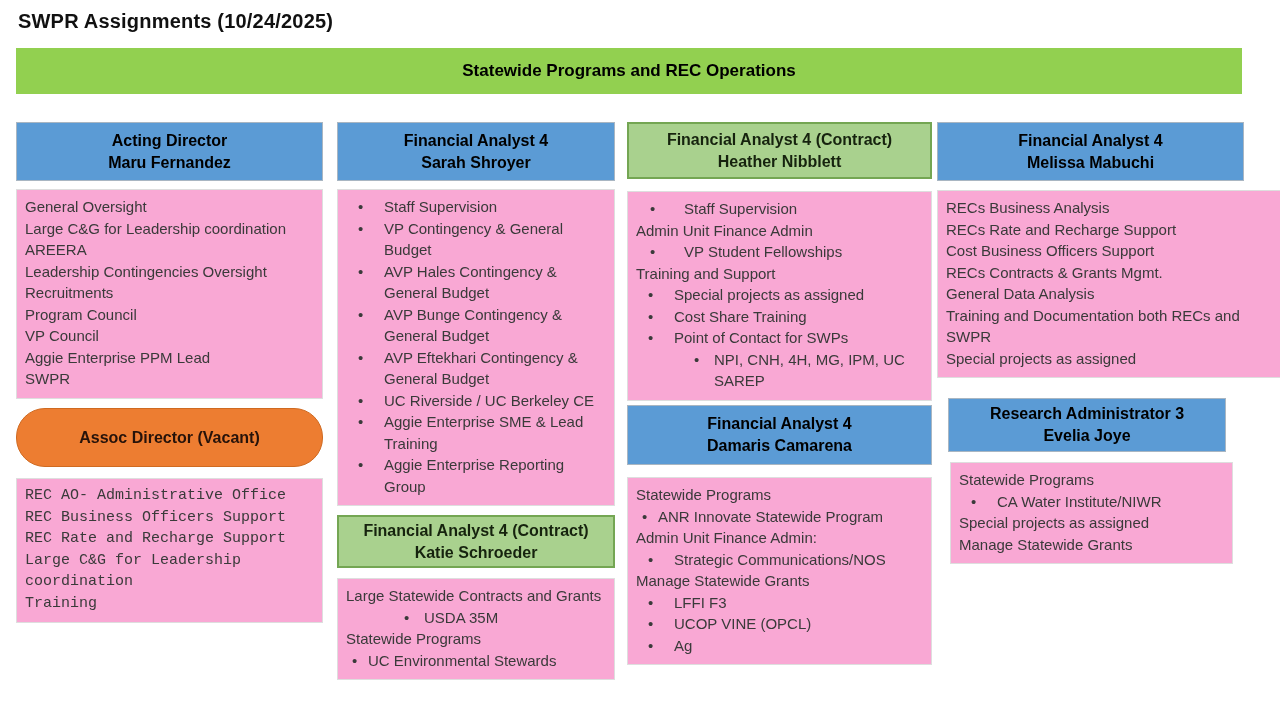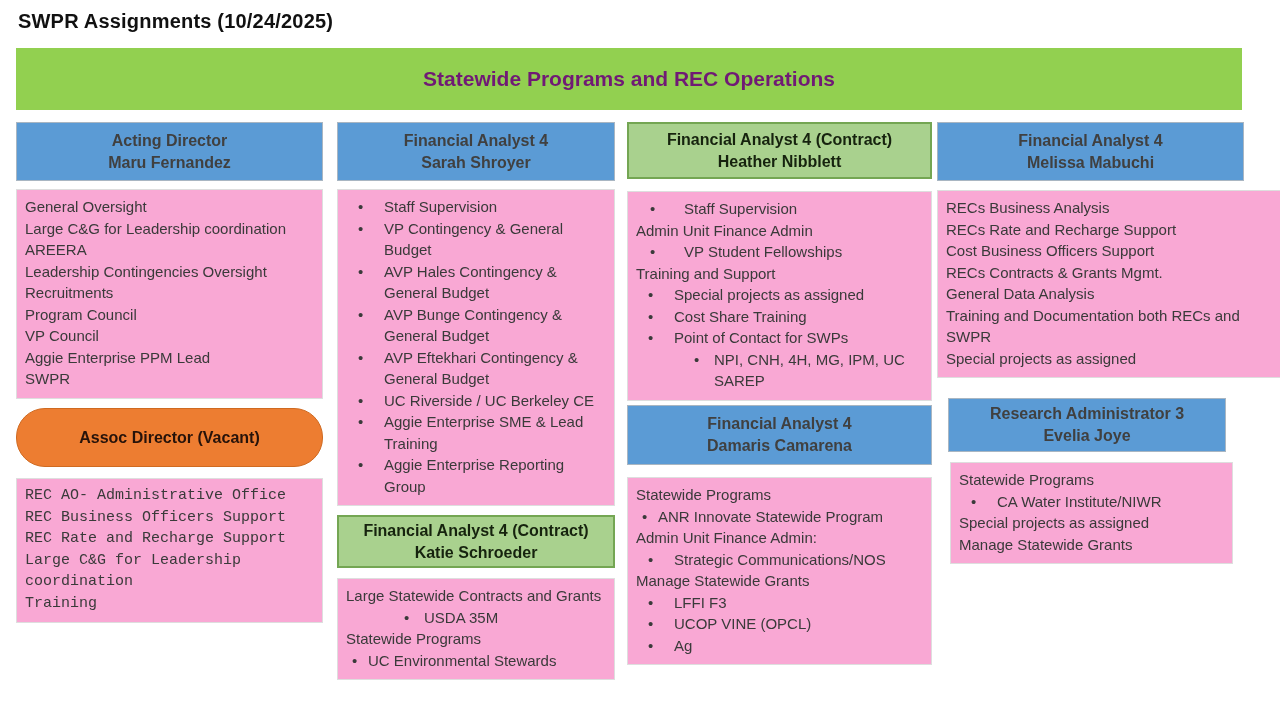--- a/index.html
+++ b/index.html
@@ -7,32 +7,32 @@
     width:1280px;height:720px;position:relative;overflow:hidden;
     background:#ffffff;
     font-family:"Liberation Sans", sans-serif;
     -webkit-font-smoothing:antialiased;
   }
   .page-title{
     position:absolute;left:18px;top:10px;
     font-size:20px;font-weight:bold;color:#111111;letter-spacing:0.2px;
   }
   .banner{
-    position:absolute;left:16px;top:48px;width:1226px;height:62px;
+    position:absolute;left:16px;top:48px;width:1226px;height:46px;
     background:#92d050;
     display:flex;align-items:center;justify-content:center;
-    font-size:21px;font-weight:bold;color:#701a75;
+    font-size:17px;font-weight:bold;color:#000000;
   }
   .hdr{
     position:absolute;
     display:flex;flex-direction:column;align-items:center;justify-content:center;
     text-align:center;font-weight:bold;font-size:16px;line-height:22px;
     box-sizing:border-box;
   }
-  .v-blue{background:#5b9bd5;border:1px solid #a9b6c2;color:#404040;}
+  .v-blue{background:#5b9bd5;border:1px solid #a9b6c2;color:#000000;}
   .v-green{background:#a9d18e;border:2px solid #74a653;color:#16230e;}
   .v-orange{background:#ed7d31;border:1px solid #cf6a21;color:#27130a;}
   .lst{
     position:absolute;box-sizing:border-box;
     background:#f9a8d4;border:1px solid #dedede;
     padding:6px 8px 8px 8px;
     font-size:15px;line-height:21.5px;color:#3a3a3a;
   }
   .li{position:relative;}
   .li .blt{position:absolute;top:0;}

